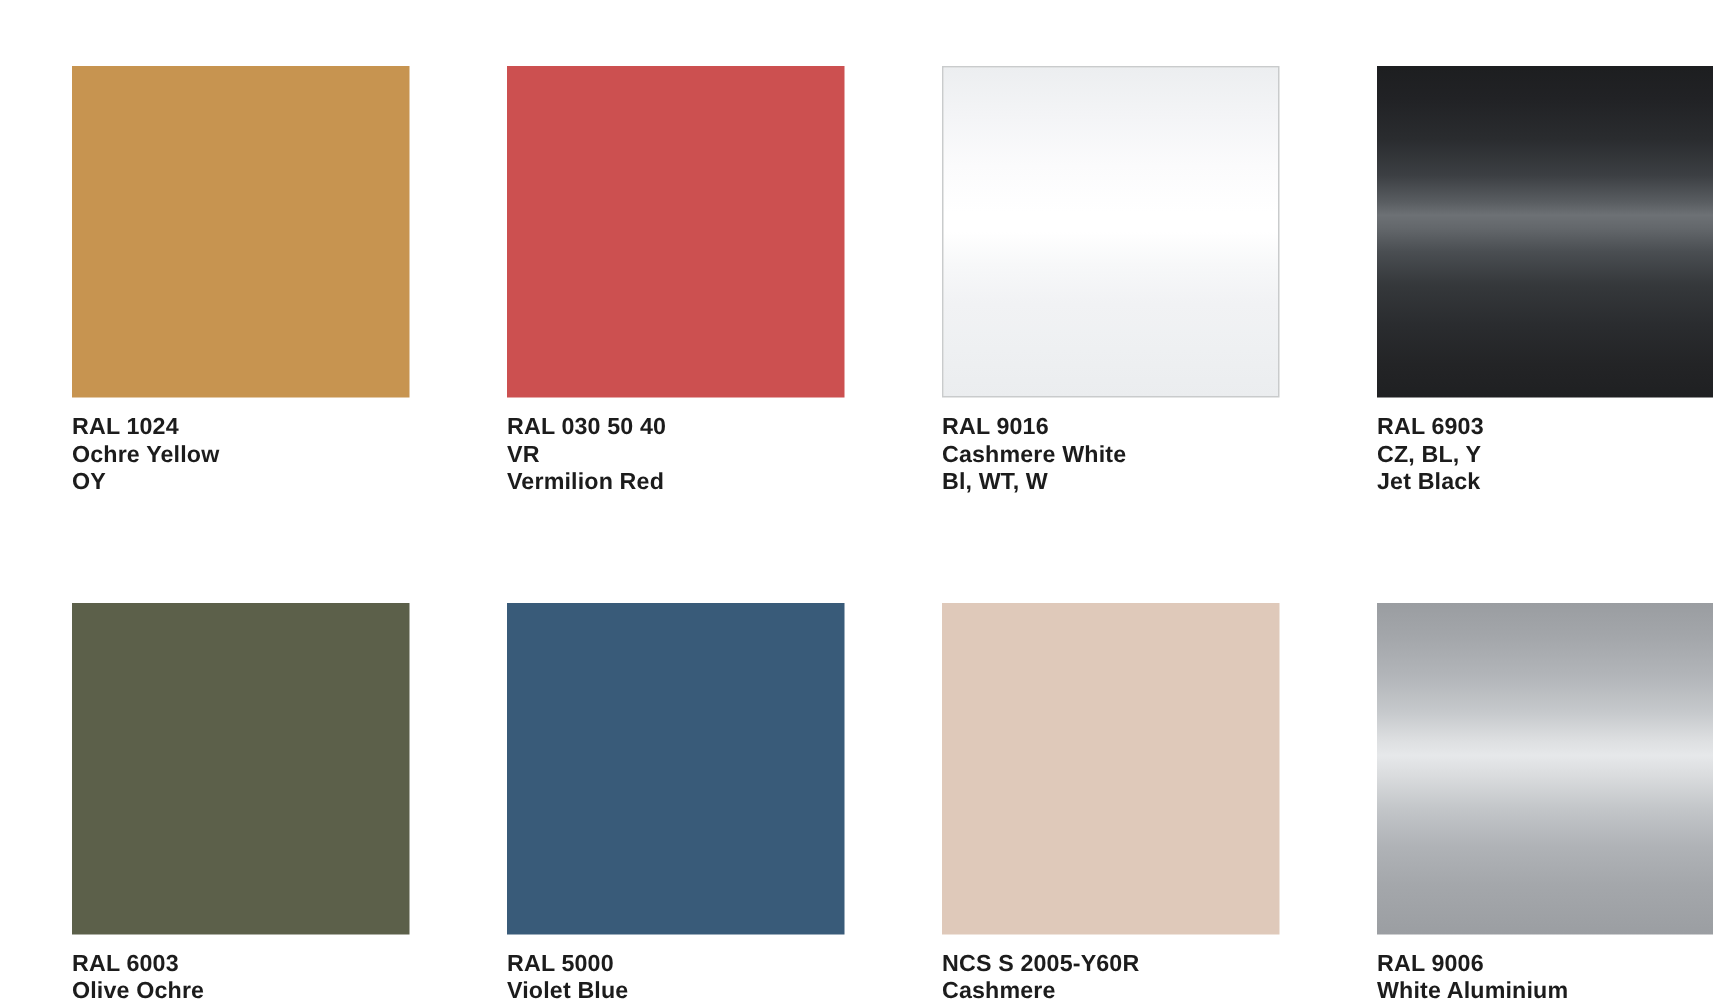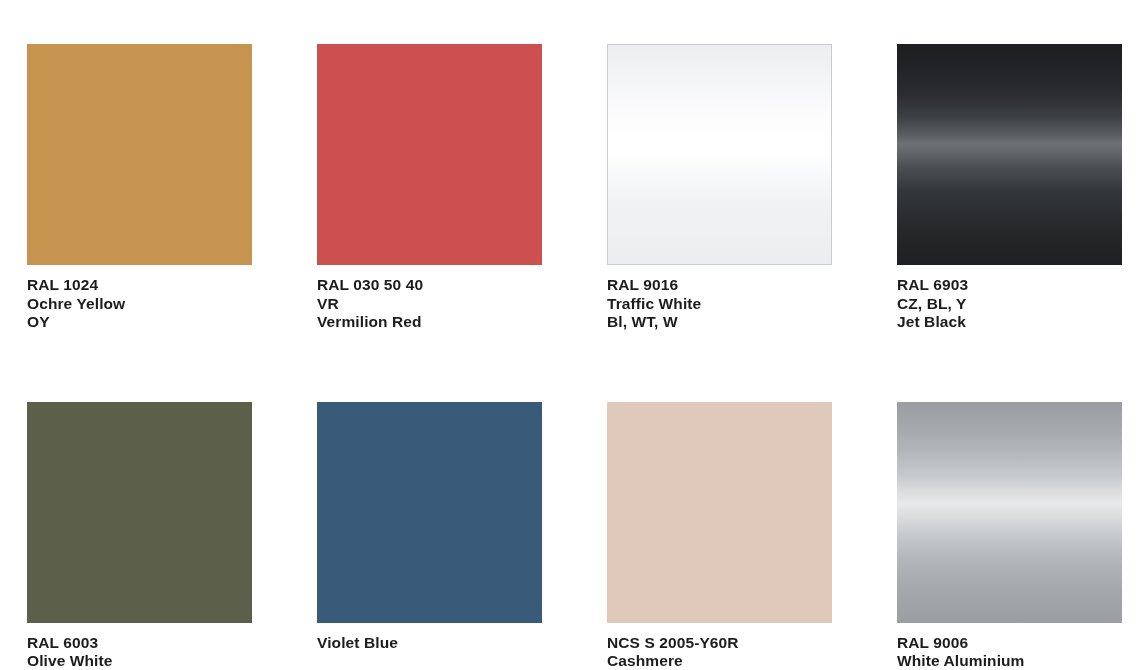--- a/index.html
+++ b/index.html
@@ -14,21 +14,21 @@
     overflow: hidden;
   }
   .palette {
     position: relative;
     width: 1142px;
     height: 670px;
     box-sizing: border-box;
   }
   .swatch-grid {
     position: absolute;
-    left: 27px;
+    left: 48px;
     top: 44px;
     width: 1072px;
     display: grid;
     grid-template-columns: repeat(4, 225px);
     column-gap: 65px;
     row-gap: 70px;
   }
   .swatch-cell {
     width: 225px;
   }
@@ -115,42 +115,43 @@
         <div class="swatch-labels">
           <div class="swatch-line">RAL 030 50 40</div>
           <div class="swatch-line">VR</div>
           <div class="swatch-line">Vermilion Red</div>
         </div>
       </div>
       <div class="swatch-cell">
         <div class="swatch-chip gloss-white"></div>
         <div class="swatch-labels">
           <div class="swatch-line">RAL 9016</div>
-          <div class="swatch-line">Traffic White</div>
+          <div class="swatch-line">Cashmere White</div>
           <div class="swatch-line">Bl, WT, W</div>
         </div>
       </div>
       <div class="swatch-cell">
         <div class="swatch-chip metal-black"></div>
         <div class="swatch-labels">
           <div class="swatch-line">RAL 6903</div>
           <div class="swatch-line">CZ, BL, Y</div>
           <div class="swatch-line">Jet Black</div>
         </div>
       </div>
       <div class="swatch-cell">
         <div class="swatch-chip solid" style="background: rgb(92, 96, 74);"></div>
         <div class="swatch-labels">
           <div class="swatch-line">RAL 6003</div>
-          <div class="swatch-line">Olive White</div>
+          <div class="swatch-line">Olive Ochre</div>
         </div>
       </div>
       <div class="swatch-cell">
         <div class="swatch-chip solid" style="background: rgb(57, 91, 121);"></div>
         <div class="swatch-labels">
+          <div class="swatch-line">RAL 5000</div>
           <div class="swatch-line">Violet Blue</div>
         </div>
       </div>
       <div class="swatch-cell">
         <div class="swatch-chip solid" style="background: rgb(223, 201, 186);"></div>
         <div class="swatch-labels">
           <div class="swatch-line">NCS S 2005-Y60R</div>
           <div class="swatch-line">Cashmere</div>
         </div>
       </div>

